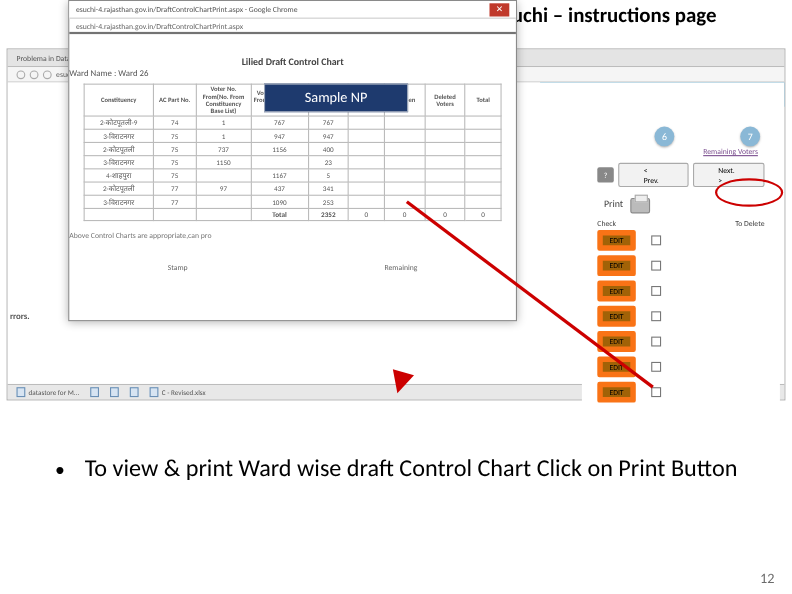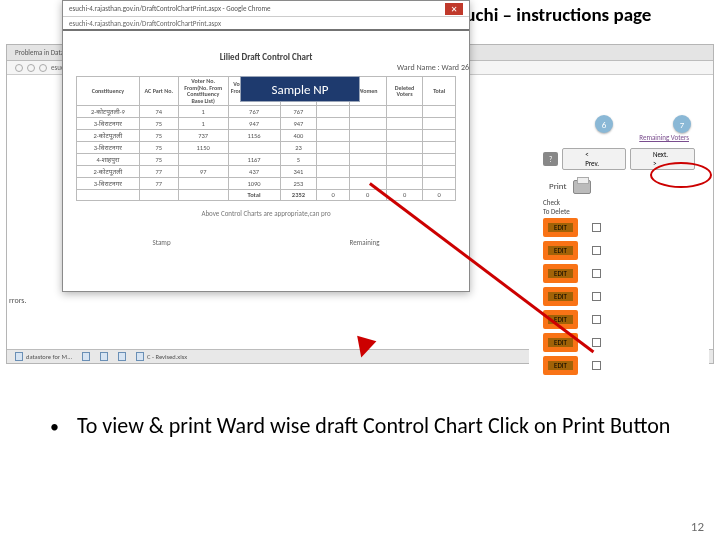--- a/index.html
+++ b/index.html
@@ -93,29 +93,29 @@
     border-bottom: 2px solid #737373;
   }
   .chart-title {
     text-align: center;
     font-size: 9px;
     padding-top: 20px;
     color: #444;
     font-weight: 600;
   }
   .ward-name {
-    text-align: right;
+    text-align: left;
     font-size: 8px;
     color: #555;
   }
   .sample-banner {
     position: absolute;
     left: 240px;
     top: 76px;
-    width: 120px;
+    width: 131px;
     height: 26px;
     background: #1e3a6e;
     border: 1px solid #9aa5b8;
     color: #fff;
     font-size: 13px;
     display: flex;
     align-items: center;
     justify-content: center;
     z-index: 10;
     font-family: Calibri, Arial, sans-serif;
@@ -135,21 +135,21 @@
     overflow: hidden;
   }
   table.ctrl th {
     font-weight: 600;
     font-size: 6px;
     line-height: 1.1;
   }
   .footnote {
     font-size: 7px;
     color: #777;
-    text-align: center;
+    text-align: left;
     margin-top: 8px;
   }
   .sig {
     display: flex;
     justify-content: space-around;
     font-size: 7px;
     color: #666;
     margin-top: 20px;
   }
   .right-pane {
@@ -240,21 +240,20 @@
     border: 2px solid #c00;
     border-radius: 50%;
     z-index: 20;
   }
   .grid-hdr {
     display:flex;
     font-size:7px;
     padding: 0 14px;
     color:#444;
     justify-content: space-between;
-    flex-direction: column;
   }
   .edit-row {
     display:flex;
     padding: 2px 14px;
     align-items:center;
     gap: 14px;
     font-size:7px;
   }
   .edit-btn {
     border:5px solid #f97316;
@@ -318,21 +317,21 @@
   .bullet-dot { font-size: 18px; line-height: 1; color: #000; padding-top:6px;}
   .bullet-text { font-size: 22px; font-weight: 400; line-height: 1.25; }
   .page-num {
     position: absolute;
     right: 16px;
     bottom: 6px;
     font-size: 13px;
     color: #6b6b6b;
   }
   .close-x { width:18px; height:12px; background:#c0392b; color:#fff; font-size:8px; display:flex;align-items:center;justify-content:center;}
-  .errors-lbl { position:absolute; left:2px; top:220px; font-size:8px; color:#555;}
+  .errors-lbl { position:absolute; left:2px; top:208px; font-size:8px; color:#555;font-weight:bold;}
 </style>
 </head>
 <body>
 
 <div class="slide-title">10.  Printing of ward control chart uploaded on e. Suchi – instructions page</div>
 
 <div class="browser-area">
   <div class="tabs">
     <div class="tab">Problema in Data Import</div>
     <div class="tab">State Election Commission</div>

